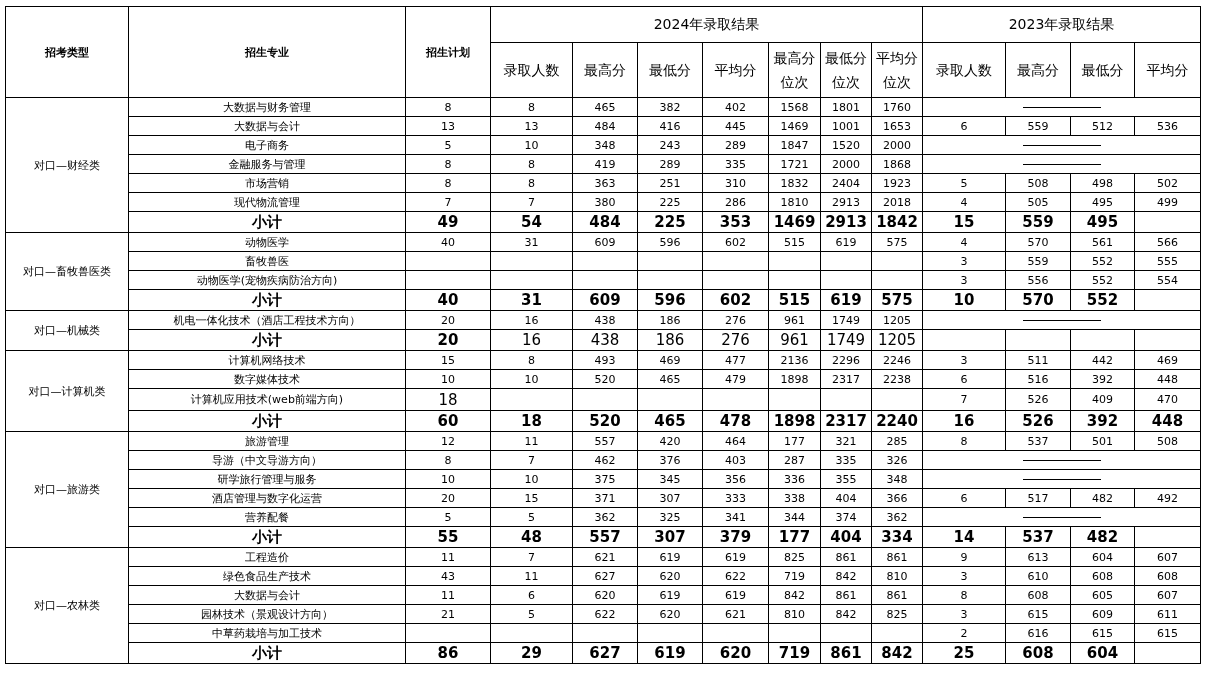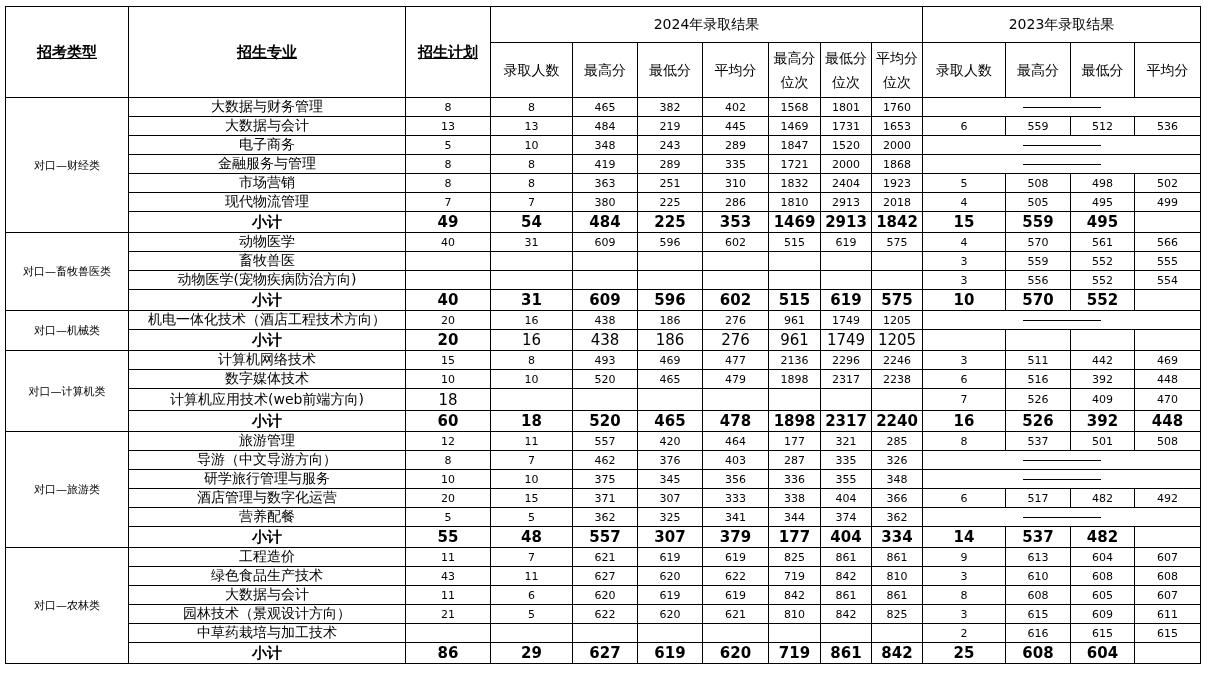--- a/index.html
+++ b/index.html
@@ -1,24 +1,24 @@
 <!DOCTYPE html>
 <html><head>
 <meta charset="utf-8">
 <style>
   html, body { margin:0; padding:0; background:#ffffff; }
   body { width:1205px; height:694px; overflow:hidden; font-family:"DejaVu Sans", sans-serif; color:#000; }
   table { border-collapse:collapse; position:absolute; left:5px; top:6px; table-layout:fixed; }
   td, th { border:1px solid #000; padding:0; text-align:center; vertical-align:middle; overflow:hidden; white-space:nowrap; }
   th { font-weight:normal; }
-  .hdr-main { font-size:15px; font-weight:bold;text-decoration:underline; }
+  .hdr-main { font-size:11px; font-weight:bold; }
   .hdr-year { font-size:14px; height:35px; }
   .hdr-sub { font-size:14px; line-height:24px; height:54px; }
   td.cat { font-size:11px; font-weight:normal; }
-  td.major { font-size:14px;margin-top:32px; }
+  td.major { font-size:11px;margin-top:32px; }
   td.num { font-size:11px; }
   tr.row td { height:18px; }
   tr.row.tall td { height:21px; }
   tr.sub td { height:20px; font-size:15px; font-weight:bold; }
   tr.sub td.light { font-weight:normal; }
   td.dash { font-size:11px; }
   td.big { font-size:15px; }
   .dashline { display:inline-block; width:78px; border-top:1px solid #000; vertical-align:middle; }
 </style>
 </head>
@@ -75,24 +75,24 @@
         <td class="num">1568</td>
         <td class="num">1801</td>
         <td class="num">1760</td>
         <td class="dash" colspan="4"><span class="dashline"></span></td>
       </tr>
       <tr class="row">
         <td class="major">大数据与会计</td>
         <td class="num">13</td>
         <td class="num">13</td>
         <td class="num">484</td>
-        <td class="num">219</td>
+        <td class="num">416</td>
         <td class="num">445</td>
         <td class="num">1469</td>
-        <td class="num">1731</td>
+        <td class="num">1001</td>
         <td class="num">1653</td>
         <td class="num">6</td>
         <td class="num">559</td>
         <td class="num">512</td>
         <td class="num">536</td>
       </tr>
       <tr class="row">
         <td class="major">电子商务</td>
         <td class="num">5</td>
         <td class="num">10</td>

